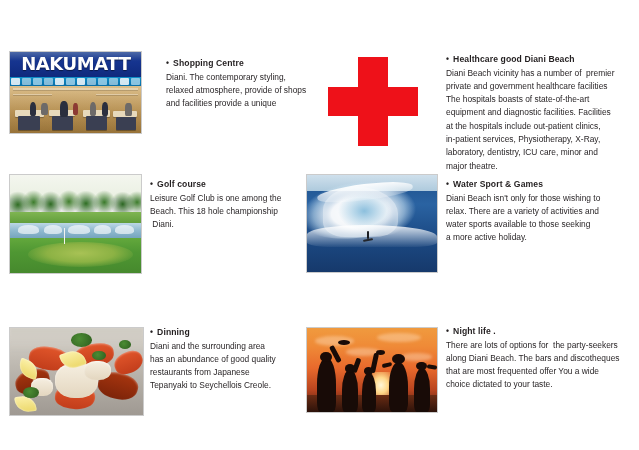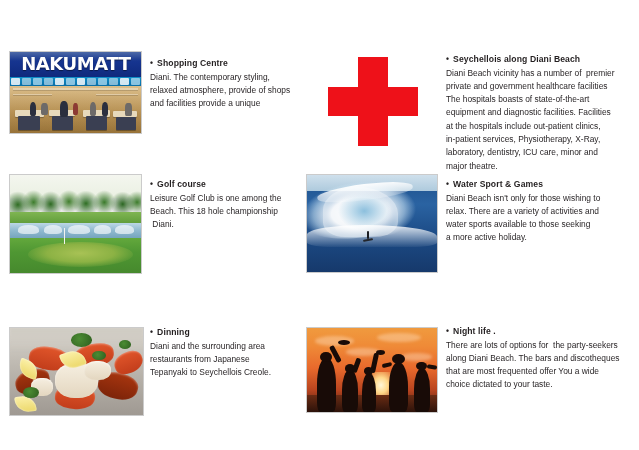--- a/index.html
+++ b/index.html
@@ -433,39 +433,39 @@
           <i></i>
           <i></i>
       </div>
       <div class="nk-fascia">
         <div class="nk-fascia-hi"></div>
       </div>
       <div class="nk-word">NAKUMATT</div>
     </div>
   </div>
 
-  <div class="textblock" style="left:150px; top:57px; width:150px;">
+  <div class="textblock" style="left:166px; top:57px; width:150px;">
     <p class="heading">
       <span class="bullet">•</span><span>Shopping Centre</span>
     </p>
     <div class="body">
       <span class="ln">Diani. The contemporary styling,</span>
       <span class="ln">relaxed atmosphere, provide of shops</span>
       <span class="ln">and facilities provide a unique</span>
     </div>
   </div>
 
   <div class="cross-wrap" style="left:328px; top:57px; width:90px; height:89px;">
     <div class="cross-h"></div>
     <div class="cross-v"></div>
   </div>
 
   <div class="textblock" style="left:446px; top:53px; width:195px;">
     <p class="heading">
-      <span class="bullet">•</span><span>Seychellois along Diani Beach</span>
+      <span class="bullet">•</span><span>Healthcare good Diani Beach</span>
     </p>
     <div class="body">
       <span class="ln">Diani Beach vicinity has a number of  premier</span>
       <span class="ln">private and government healthcare facilities</span>
       <span class="ln">The hospitals boasts of state-of-the-art</span>
       <span class="ln">equipment and diagnostic facilities. Facilities</span>
       <span class="ln">at the hospitals include out-patient clinics,</span>
       <span class="ln">in-patient services, Physiotherapy, X-Ray,</span>
       <span class="ln">laboratory, dentistry, ICU care, minor and</span>
       <span class="ln">major theatre.</span>
@@ -549,20 +549,21 @@
       <div class="fd-herb" style="left:82%; top:14%; width:9%;  height:10%;"></div>
     </div>
   </div>
 
   <div class="textblock" style="left:150px; top:326px; width:150px;">
     <p class="heading">
       <span class="bullet">•</span><span>Dinning</span>
     </p>
     <div class="body">
       <span class="ln">Diani and the surrounding area</span>
+      <span class="ln">has an abundance of good quality</span>
       <span class="ln">restaurants from Japanese</span>
       <span class="ln">Tepanyaki to Seychellois Creole.</span>
     </div>
   </div>
 
   <div class="media" style="left:307px; top:328px; width:130px; height:84px;">
     <div class="scene">
       <div class="nl-sky"></div>
       <div class="nl-cloud" style="left:6%;  top:10%; width:30%; height:12%;"></div>
       <div class="nl-cloud" style="left:54%; top:6%;  width:34%; height:11%;"></div>

